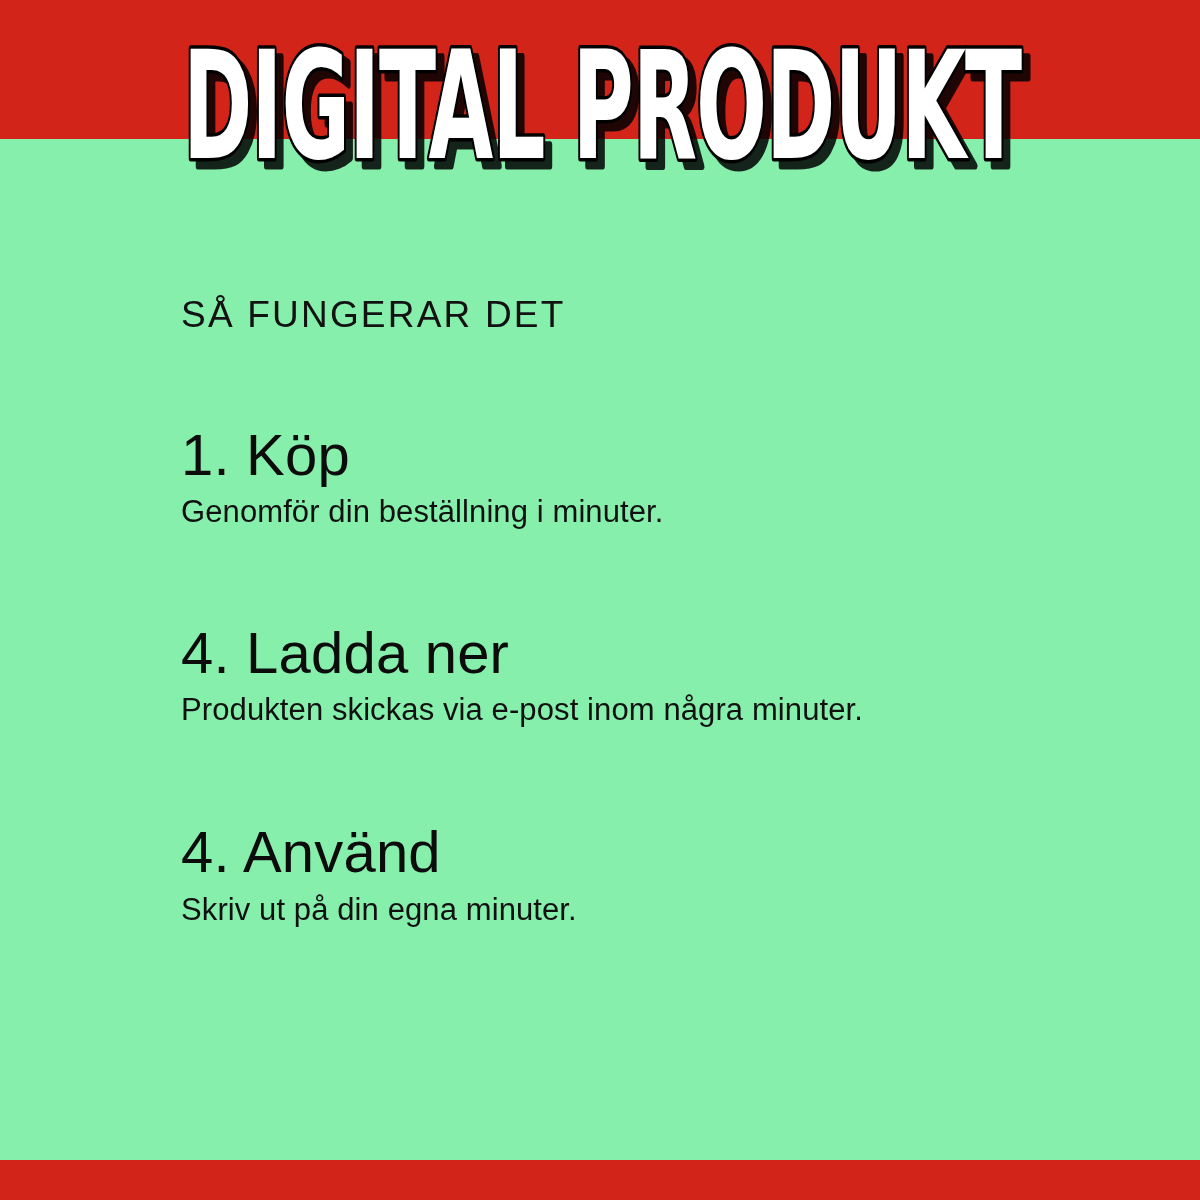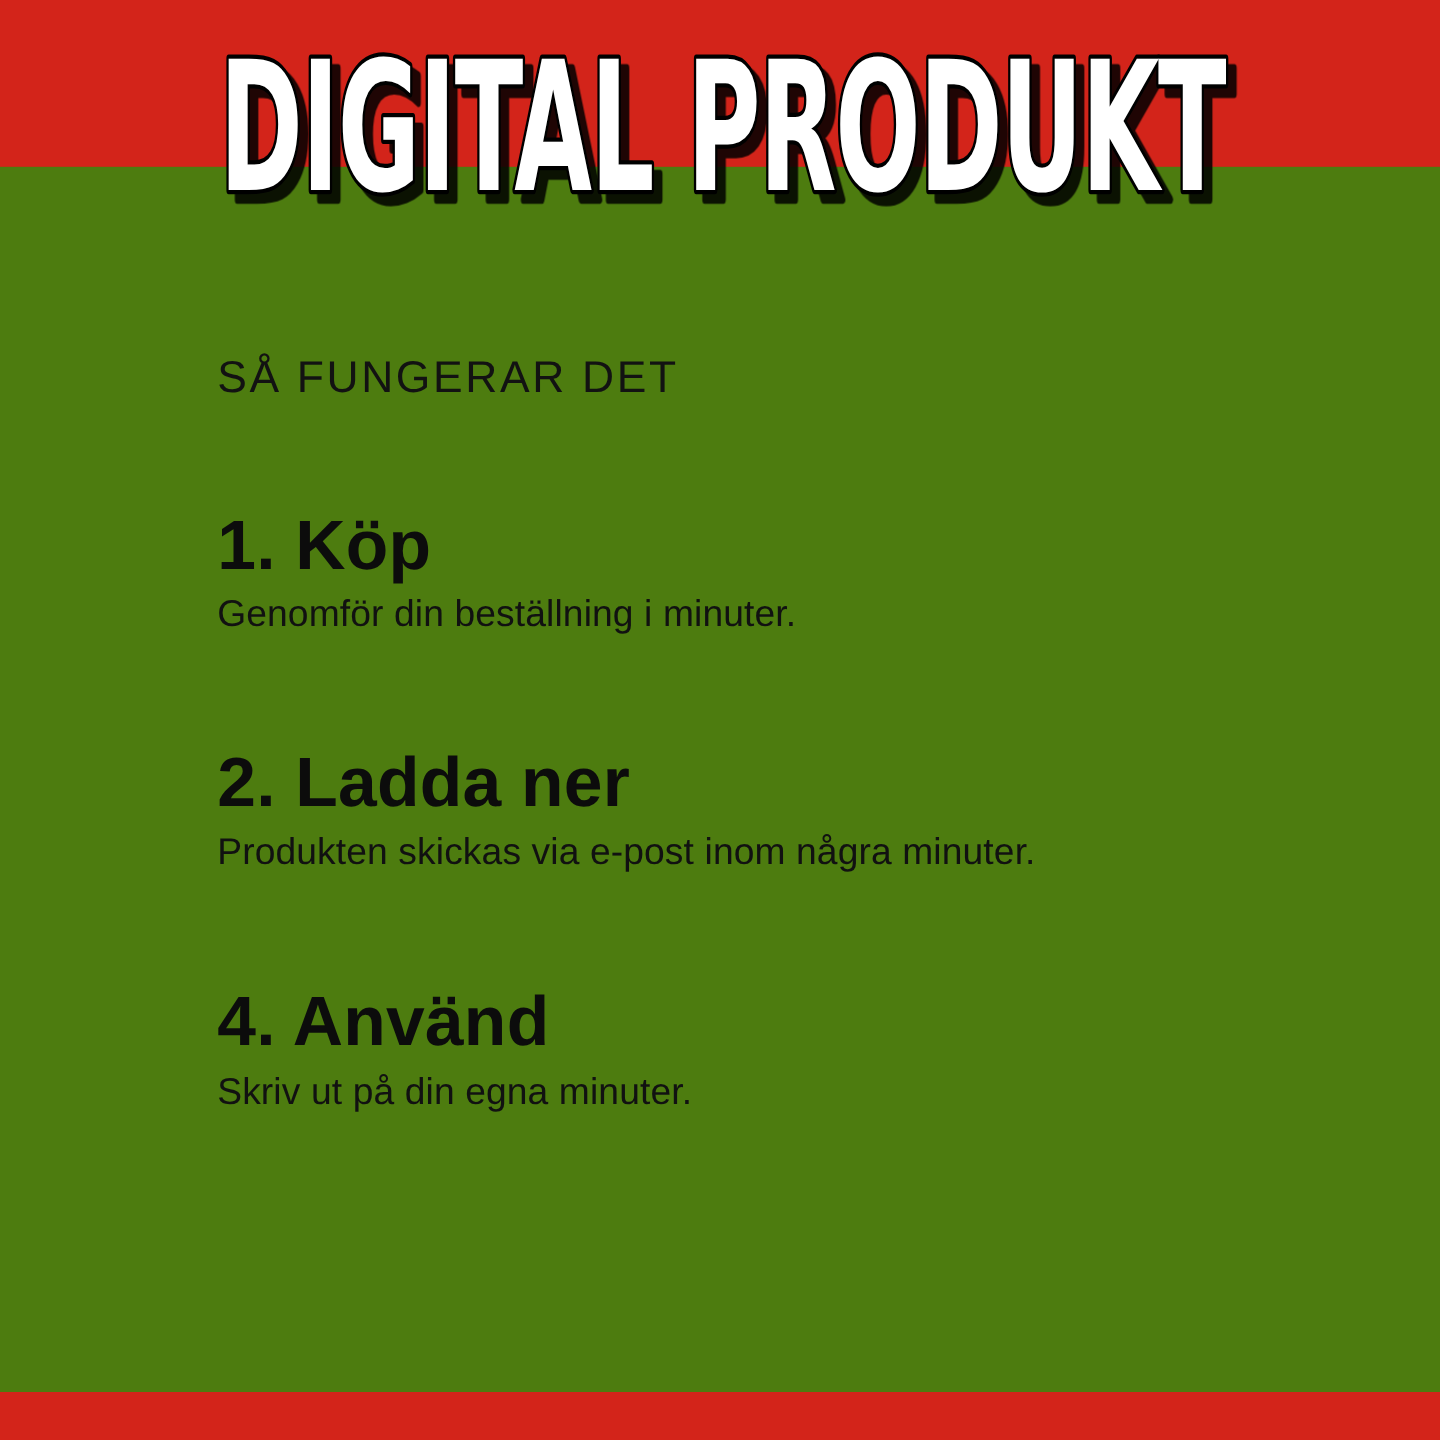--- a/index.html
+++ b/index.html
@@ -12,21 +12,21 @@
     height: 1200px;
     background: #fefefe;
     font-family: "Liberation Sans", sans-serif;
     overflow: hidden;
   }
 
   .poster {
     position: relative;
     width: 1200px;
     height: 1200px;
-    background: #4d7c0f;
+    background: #86efac;
     overflow: hidden;
   }
 
   
   .band {
     position: absolute;
     left: 0;
     width: 1200px;
     background: #d3241a;
   }
@@ -88,21 +88,21 @@
 
   .step {
     margin: 0;
   }
   .step-1 { margin-top: 92px; }
   .step-2 { margin-top: 94px; }
   .step-3 { margin-top: 96px; }
 
   .step-title {
     font-family: "Liberation Sans", sans-serif;
-    font-weight: 700;
+    font-weight: 400;
     font-size: 58px;
     letter-spacing: 0.2px;
     color: #0c0c0c;
     line-height: 1.02;
     margin: 0;
     white-space: nowrap;
   }
 
   .step-desc {
     font-family: "Liberation Sans", sans-serif;
@@ -139,21 +139,21 @@
     <p class="eyebrow">SÅ FUNGERAR DET</p>
 
     <ul class="steps">
 
       <li class="step step-1">
         <h2 class="step-title">1. Köp</h2>
         <p class="step-desc">Genomför din beställning i minuter.</p>
       </li>
 
       <li class="step step-2">
-        <h2 class="step-title">2. Ladda ner</h2>
+        <h2 class="step-title">4. Ladda ner</h2>
         <p class="step-desc">Produkten skickas via e-post inom några minuter.</p>
       </li>
 
       <li class="step step-3">
         <h2 class="step-title">4. Använd</h2>
         <p class="step-desc">Skriv ut på din egna minuter.</p>
       </li>
 
     </ul>
   </div>

